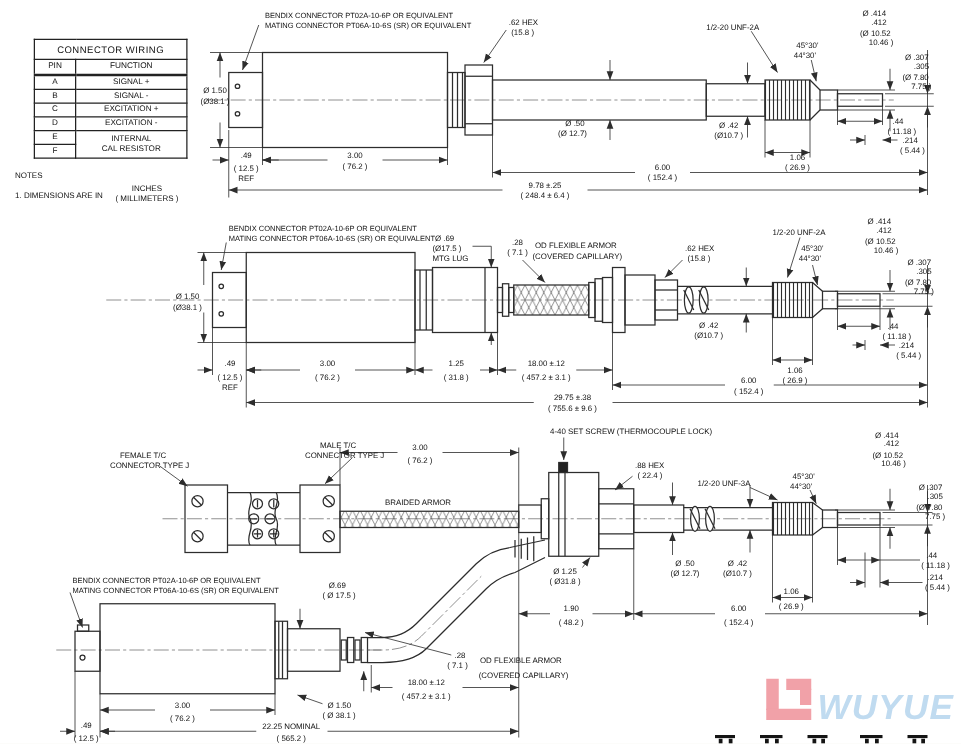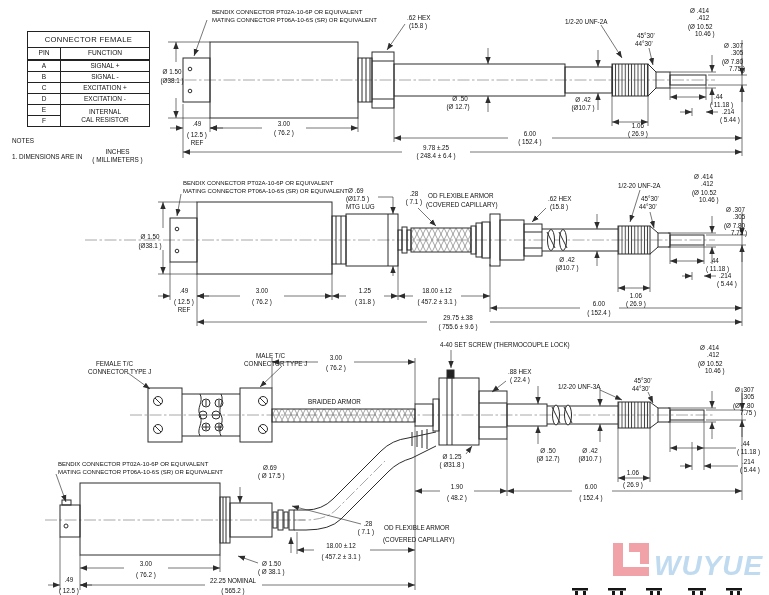--- a/index.html
+++ b/index.html
@@ -29,21 +29,21 @@
          font-style:italic;fill:#c0dbf0;letter-spacing:1px;}
 </style>
 </head>
 <body>
 
 <div id="page">
 
   <table id="wiring">
     <tbody>
         <tr>
-          <td class="title" colspan="2">CONNECTOR FEMALE</td>
+          <td class="title" colspan="2">CONNECTOR WIRING</td>
         </tr>
     <tr class="hdr">
       <td class="pin">PIN</td>
       <td class="fn">FUNCTION</td>
     </tr>
     <tr>
       <td>A</td>
       <td>SIGNAL +</td>
     </tr>
     <tr>

